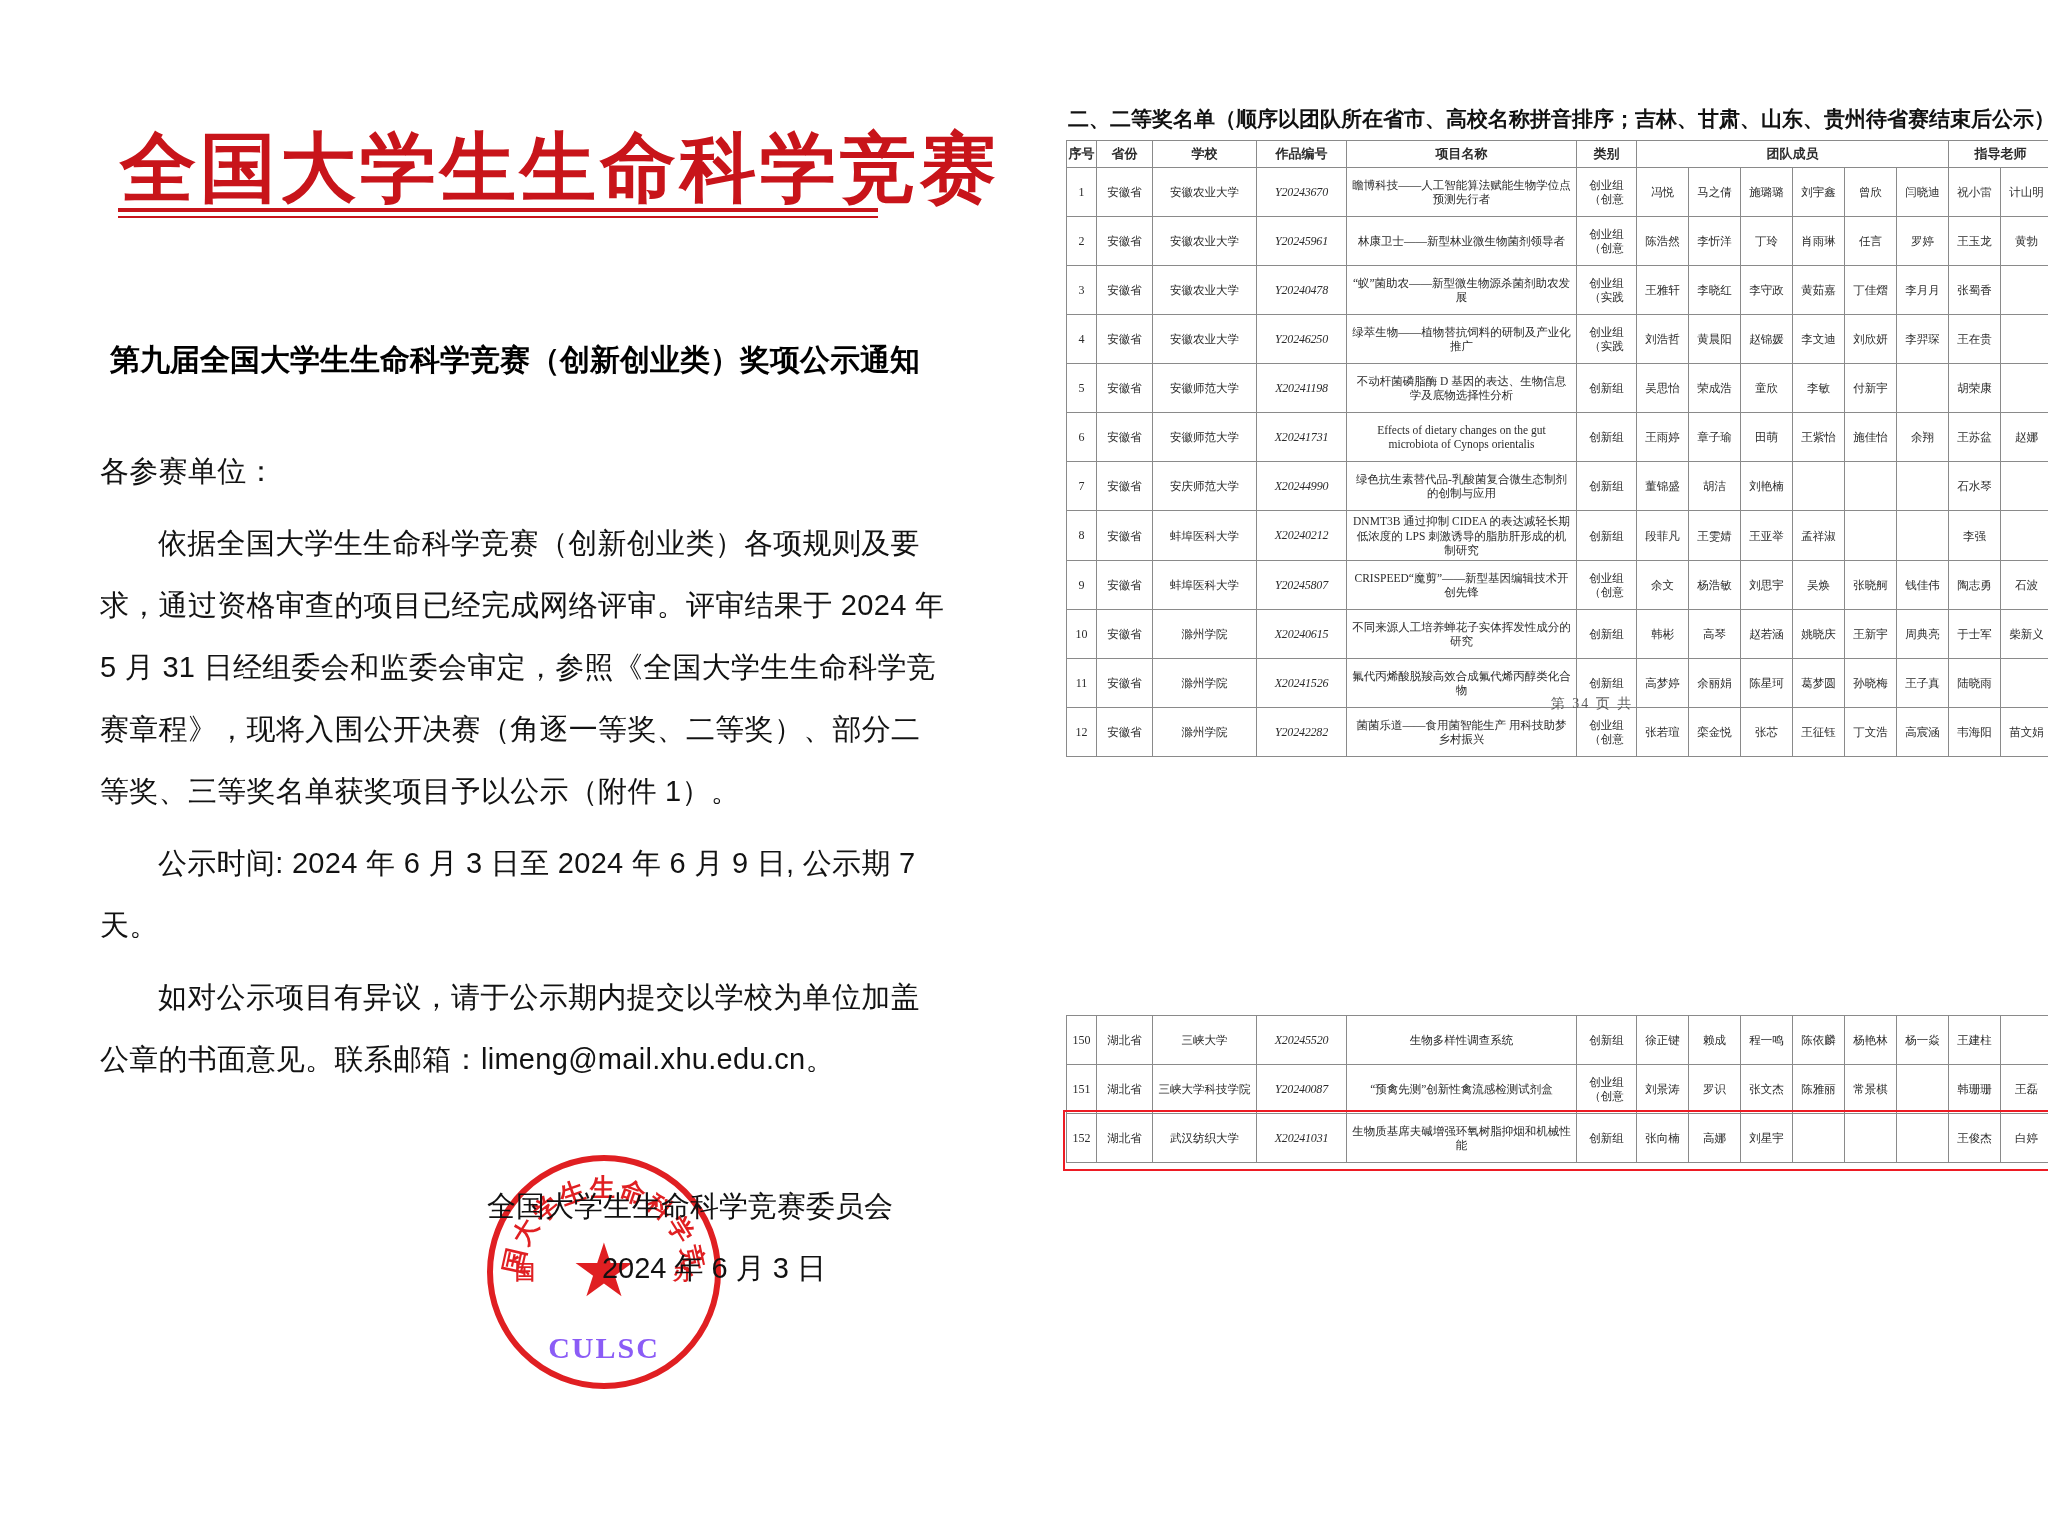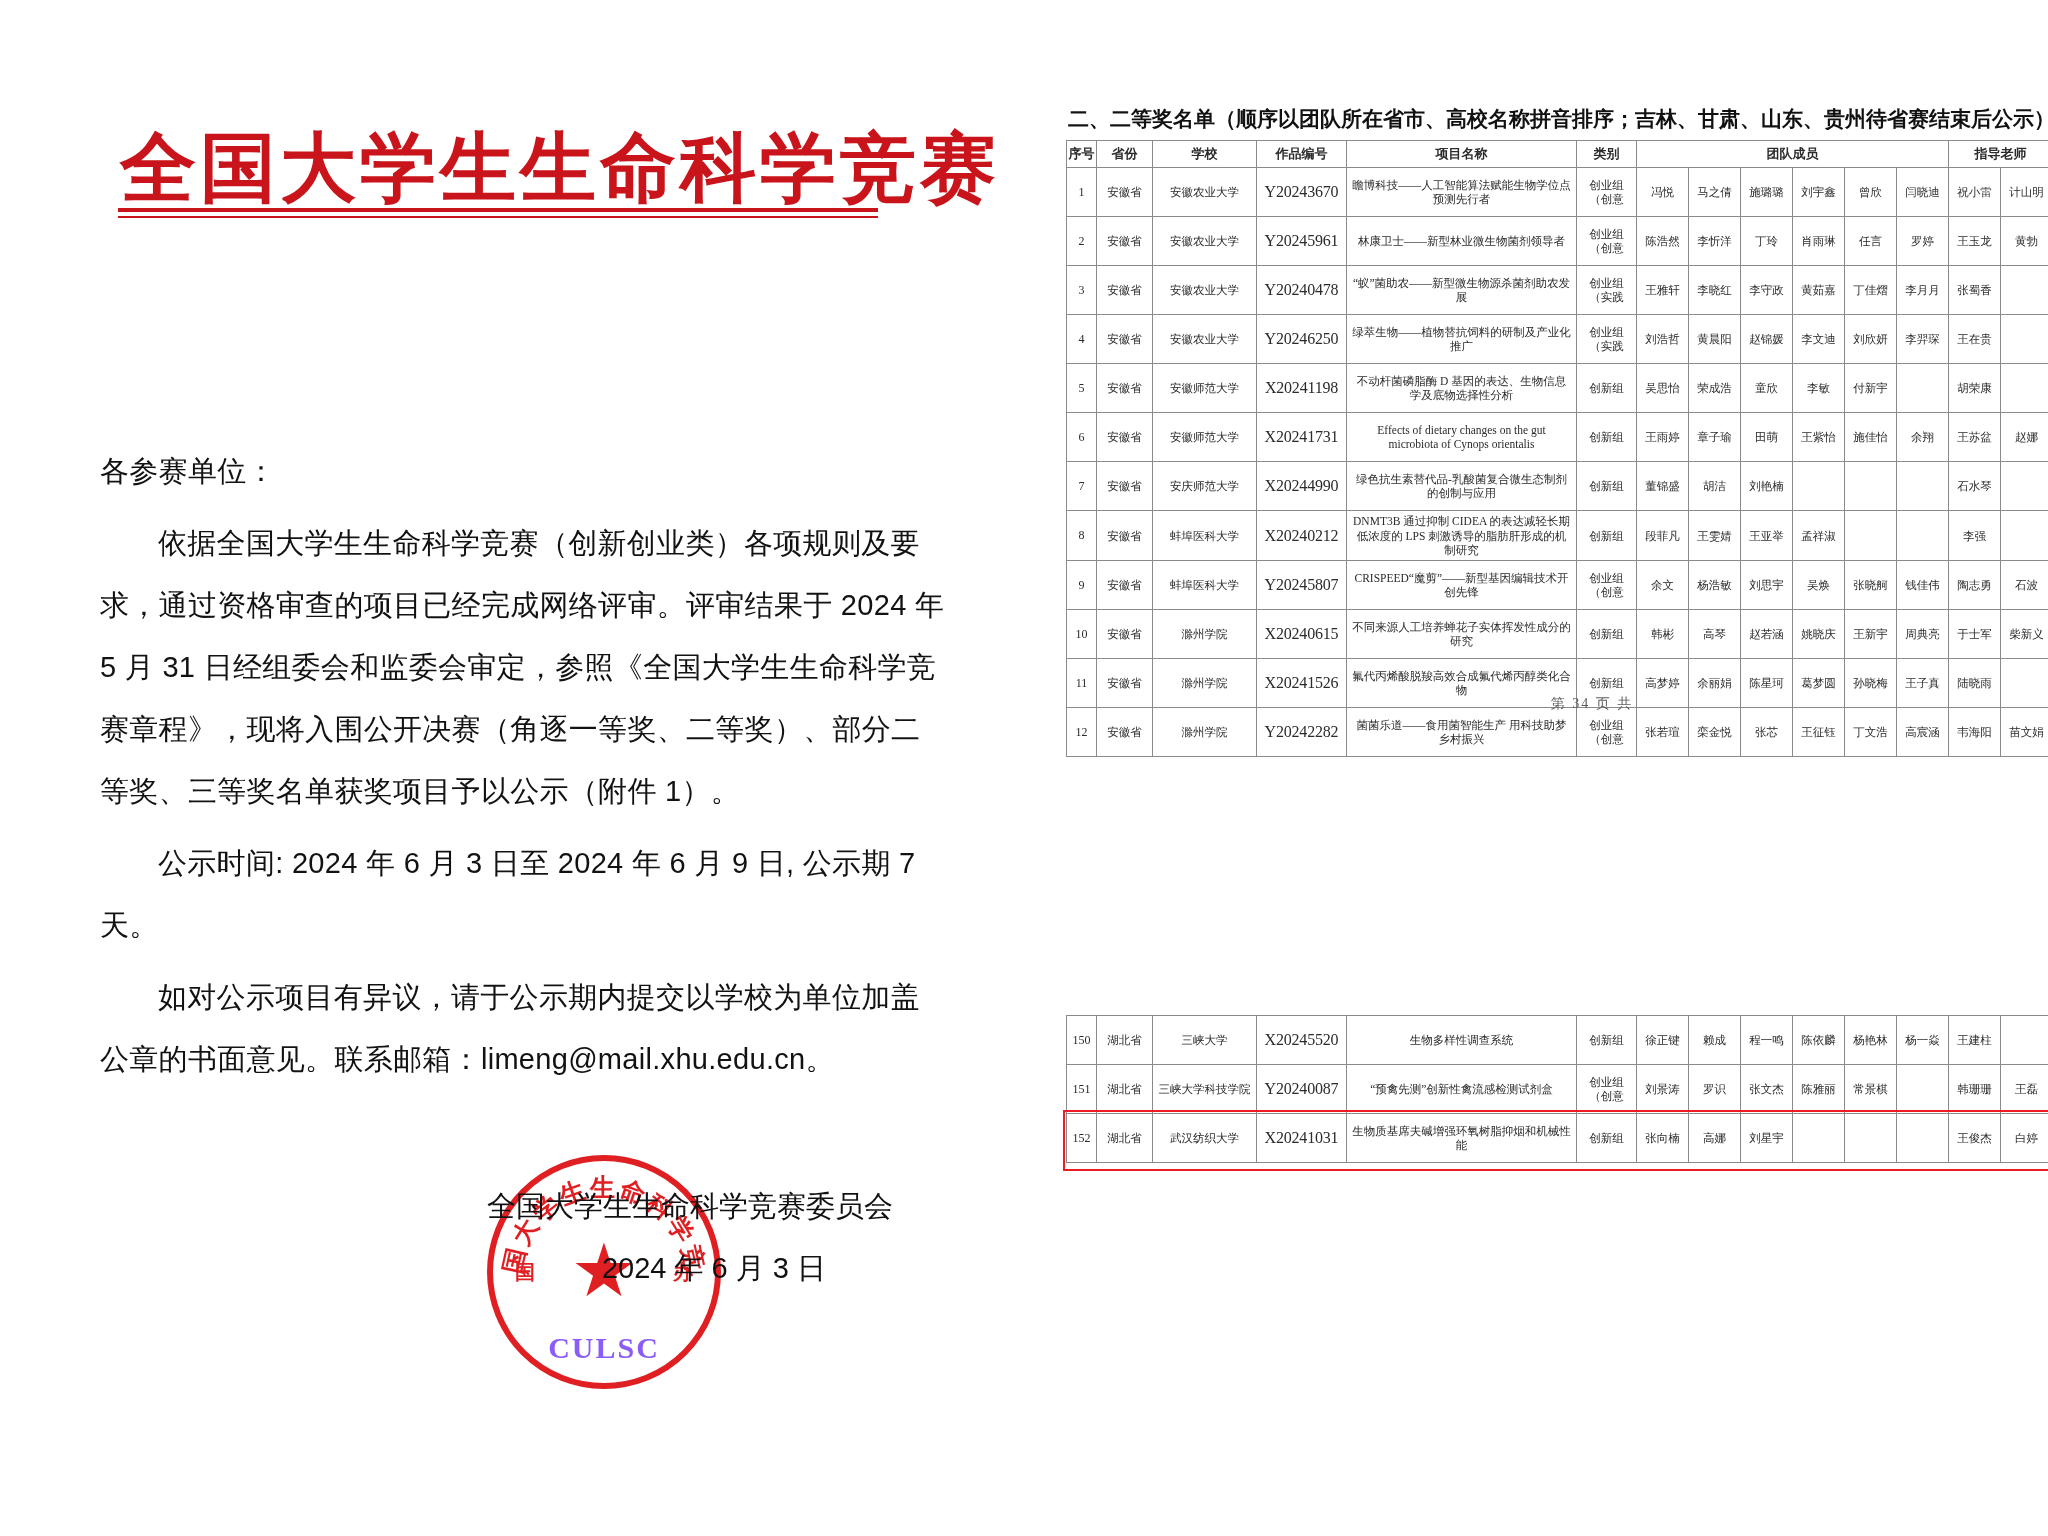--- a/index.html
+++ b/index.html
@@ -102,21 +102,21 @@
   table.award th,table.award td{
     border:1px solid #8a8a8a;
     text-align:center;vertical-align:middle;
     padding:2px 1px;font-size:11.5px;line-height:1.25;
     word-break:break-word;
   }
   table.award th{font-weight:bold;font-size:13px;padding:5px 1px;}
   table.award td.proj{font-size:11.5px;padding:3px 4px;}
   table.award td.tall{height:42px;}
   table.award td.idx{font-size:12px;}
-  table.award td.code{font-size:16px;letter-spacing:-0.2px;}
+  table.award td.code{font-size:12px;letter-spacing:-0.2px;font-style:italic;}
 
   .hl-row td{box-shadow:none;}
   .hl-box{
     position:absolute;border:2px solid #ed1c24;pointer-events:none;
   }
 
   .page-foot{
     position:absolute;width:956px;left:46px;text-align:center;
     font-family:"Liberation Serif","DejaVu Serif",serif;
     font-size:14px;color:#5d5d5d;letter-spacing:2px;margin-left:48px;
@@ -128,20 +128,21 @@
 <body>
 
 <div class="page">
 
   <div class="left-doc">
 
     <div class="banner-title">全国大学生生命科学竞赛</div>
     <div class="banner-rule thick"></div>
     <div class="banner-rule thin"></div>
 
+    <div class="doc-title">第九届全国大学生生命科学竞赛（创新创业类）奖项公示通知</div>
 
     <div class="body-text">
       <p>各参赛单位：</p>
       <p class="ind">依据全国大学生生命科学竞赛（创新创业类）各项规则及要求，通过资格审查的项目已经完成网络评审。评审结果于 2024 年 5 月 31 日经组委会和监委会审定，参照《全国大学生生命科学竞赛章程》，现将入围公开决赛（角逐一等奖、二等奖）、部分二等奖、三等奖名单获奖项目予以公示（附件 1）。</p>
       <p class="ind">公示时间: 2024 年 6 月 3 日至 2024 年 6 月 9 日, 公示期 7 天。</p>
       <p class="ind">如对公示项目有异议，请于公示期内提交以学校为单位加盖公章的书面意见。联系邮箱：limeng@mail.xhu.edu.cn。</p>
     </div>
 
     <div class="seal">
       <svg class="arc" viewBox="0 0 222 222">

